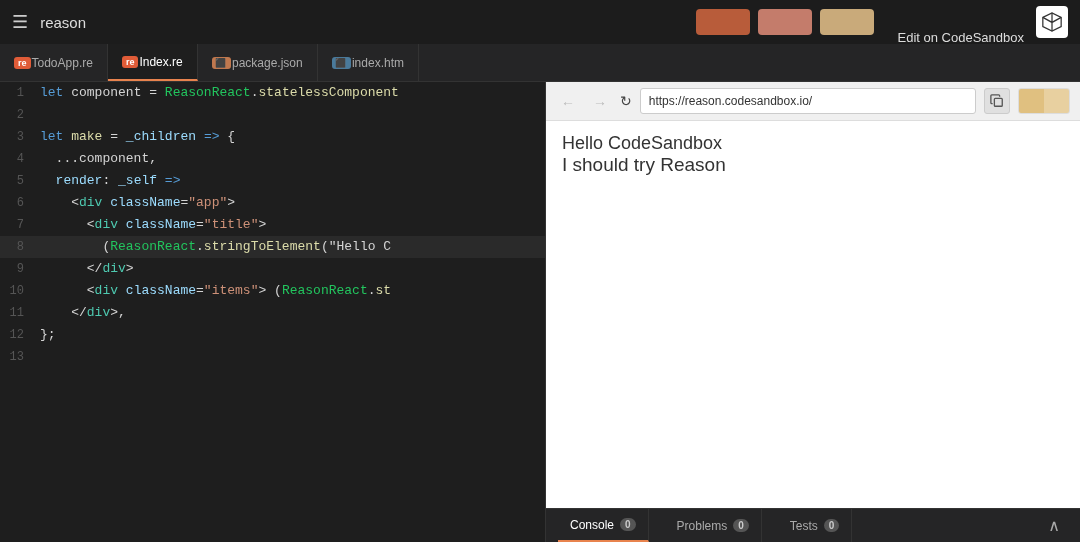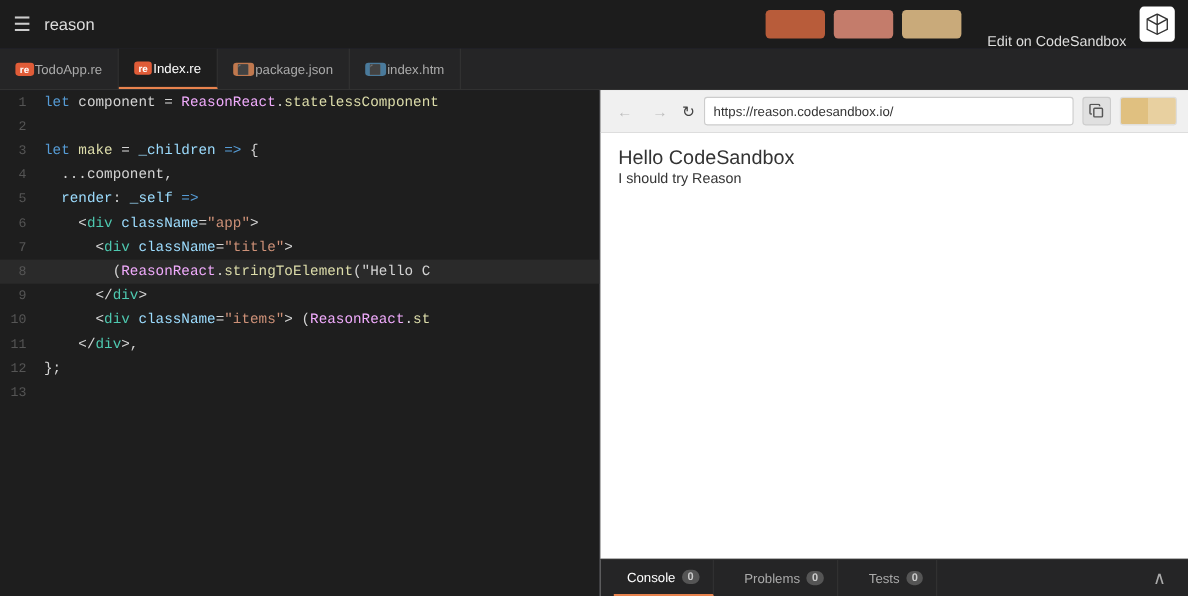--- a/index.html
+++ b/index.html
@@ -55,21 +55,21 @@
       width: 40px; min-width: 40px; text-align: right;
       padding-right: 16px; color: #555; font-size: 12px;
       user-select: none; line-height: 22px;
     }
     .line-content { color: #d4d4d4; white-space: pre; }
     .line-8 { background: #2a2a2a; }
 
     
     .kw { color: #569cd6; } 
     .fn { color: #dcdcaa; } 
-    .cls { color: #f0abfc; } 
+    .cls { color: #22c55e; } 
     .str { color: #ce9178; }
     .attr { color: #9cdcfe; }
     .tag { color: #4ec9b0; }
     .prop { color: #9cdcfe; }
     .method { color: #dcdcaa; }
     .white { color: #d4d4d4; }
     .arrow { color: #569cd6; }
 
     
     .browser-panel {
@@ -93,21 +93,21 @@
     .copy-btn {
       width: 26px; height: 26px; background: #e0e0e0; border: 1px solid #ccc;
       border-radius: 3px; display: flex; align-items: center; justify-content: center;
       cursor: pointer; font-size: 14px; color: #555;
     }
     .browser-swatch { width: 52px; height: 26px; border-radius: 3px; display: inline-block; border: 1px solid #ddd; }
 
     
     .browser-content { flex: 1; background: #fff; padding: 12px 16px; }
     .browser-text-hello { font-size: 18px; color: #333; }
-    .browser-text-should { font-size: 13px; color: #333; }
+    .browser-text-should { font-size: 19px; color: #333; }
 
     
     .console-bar {
       display: flex; align-items: center; height: 34px;
       background: #252526; border-top: 1px solid #333;
       padding: 0 12px; gap: 16px;
     }
     .console-tab {
       display: flex; align-items: center; gap: 6px;
       padding: 0 12px; height: 100%; font-size: 12px;

